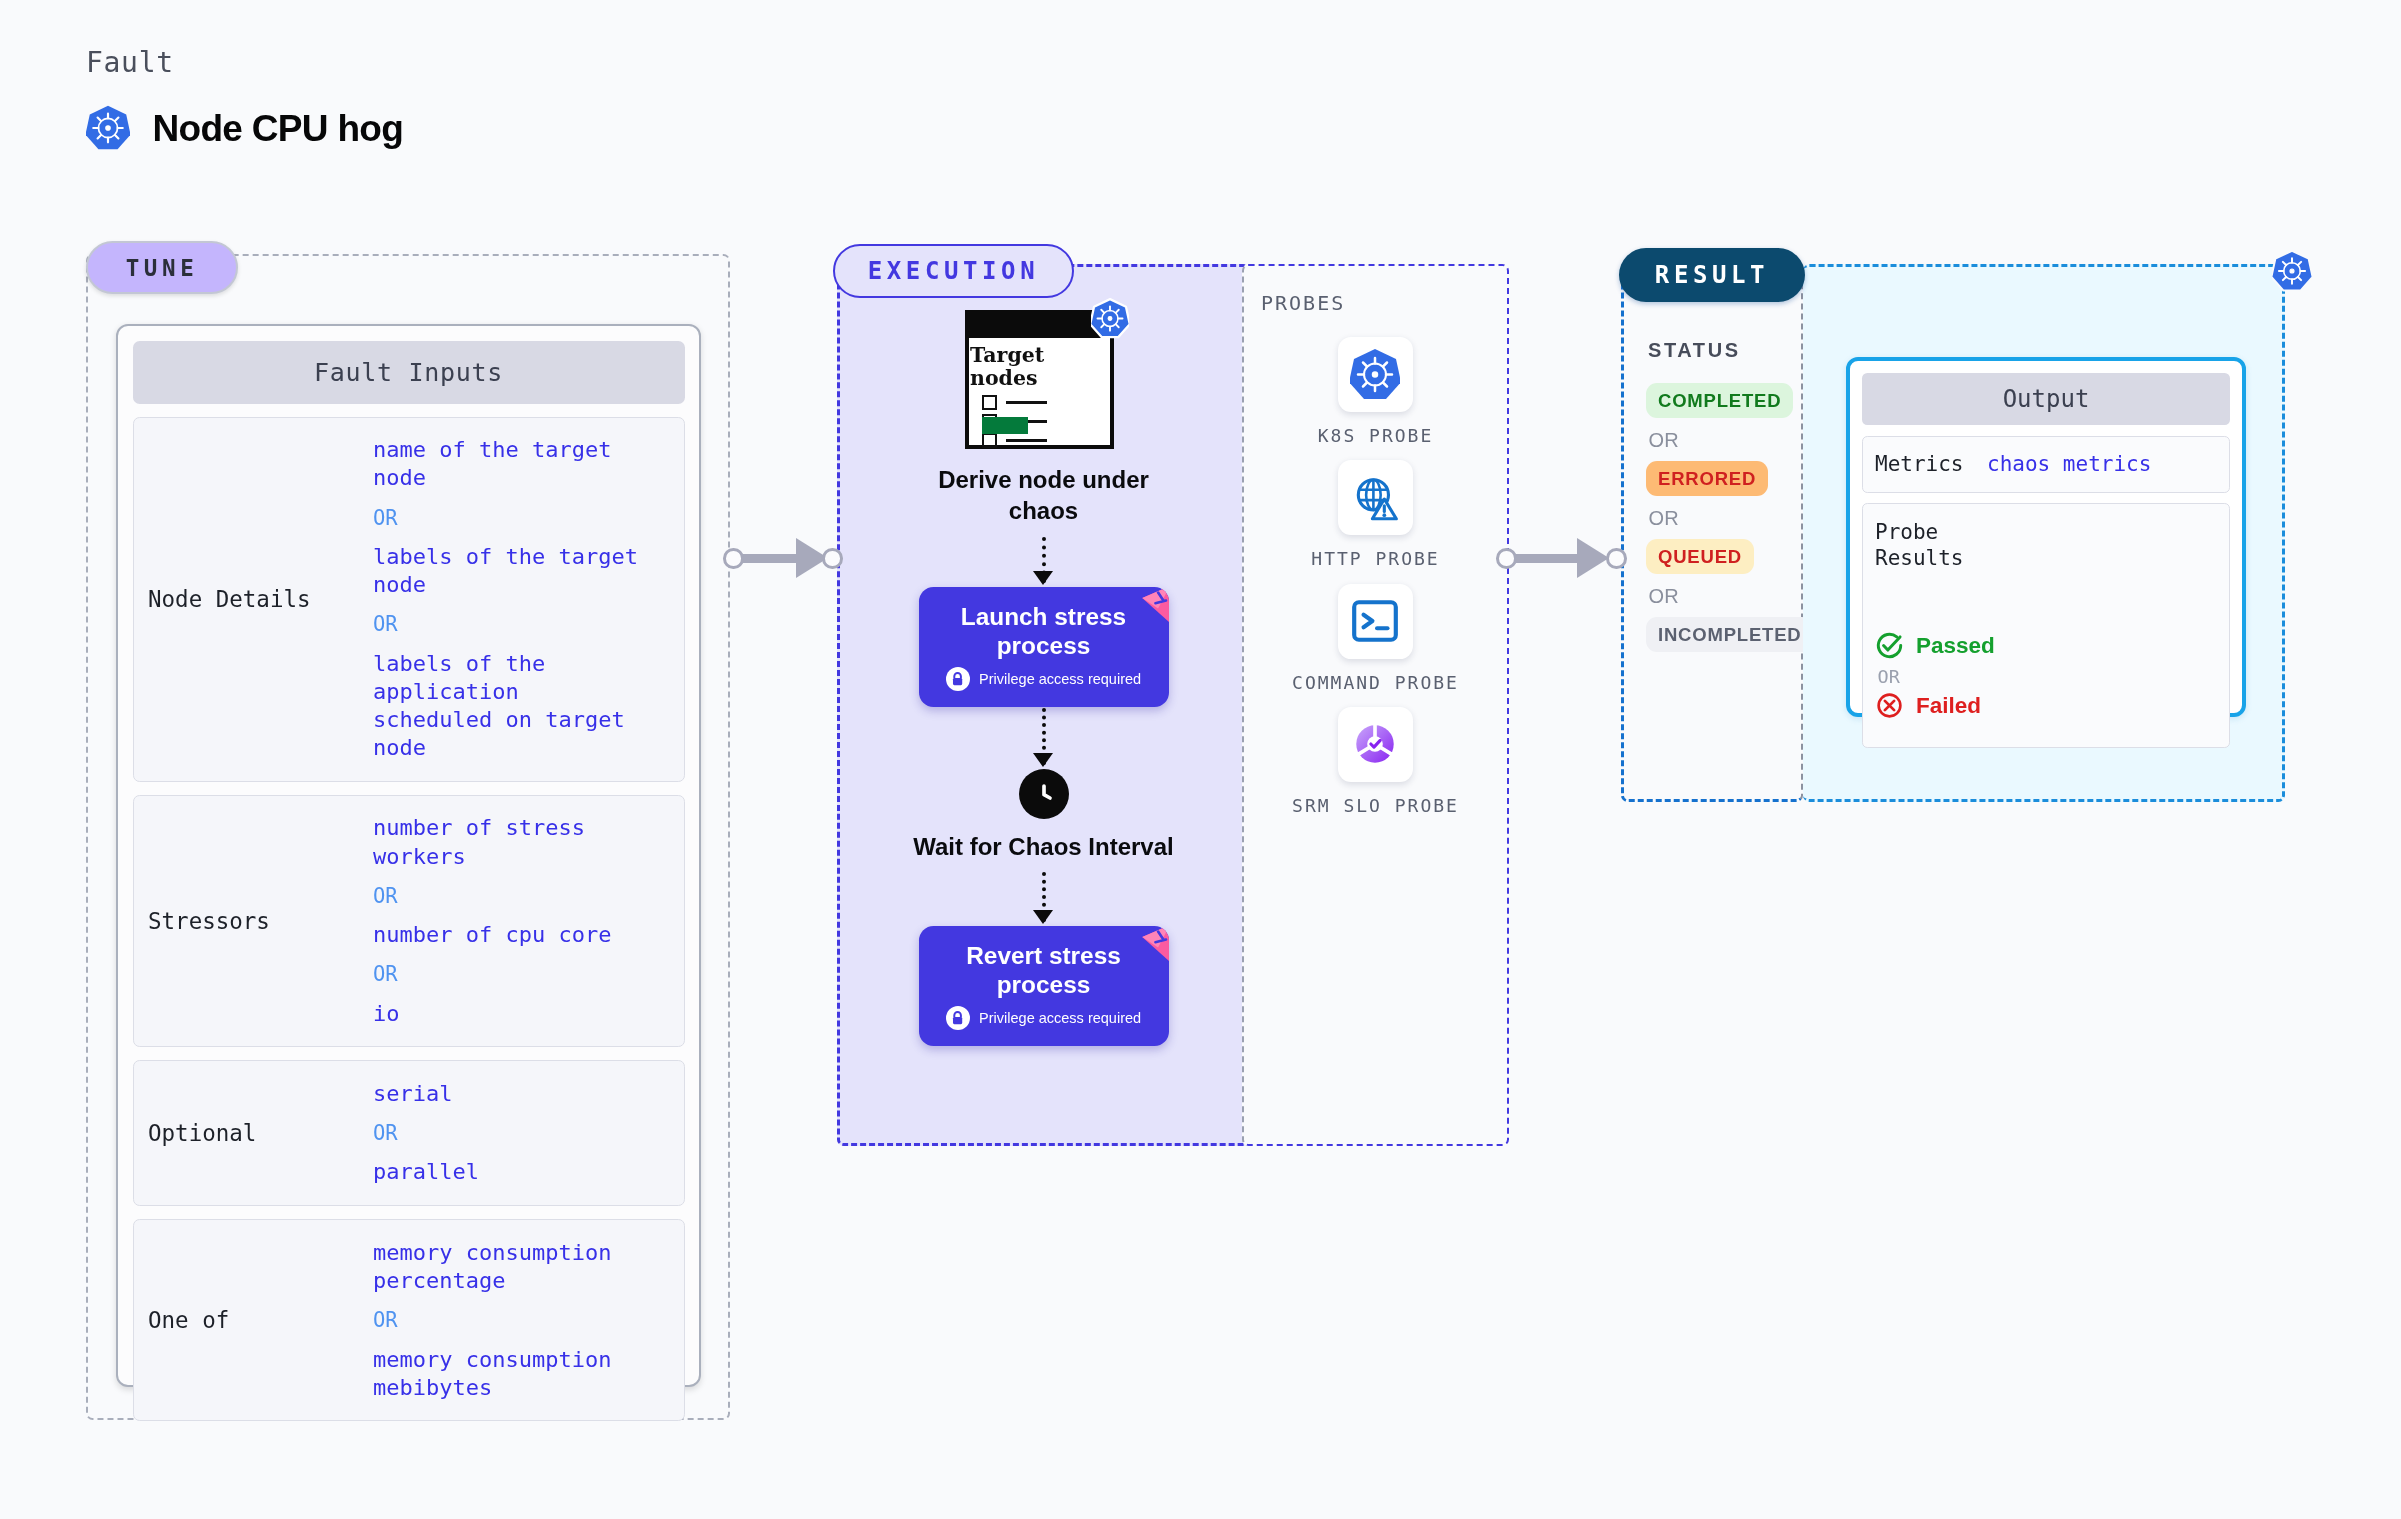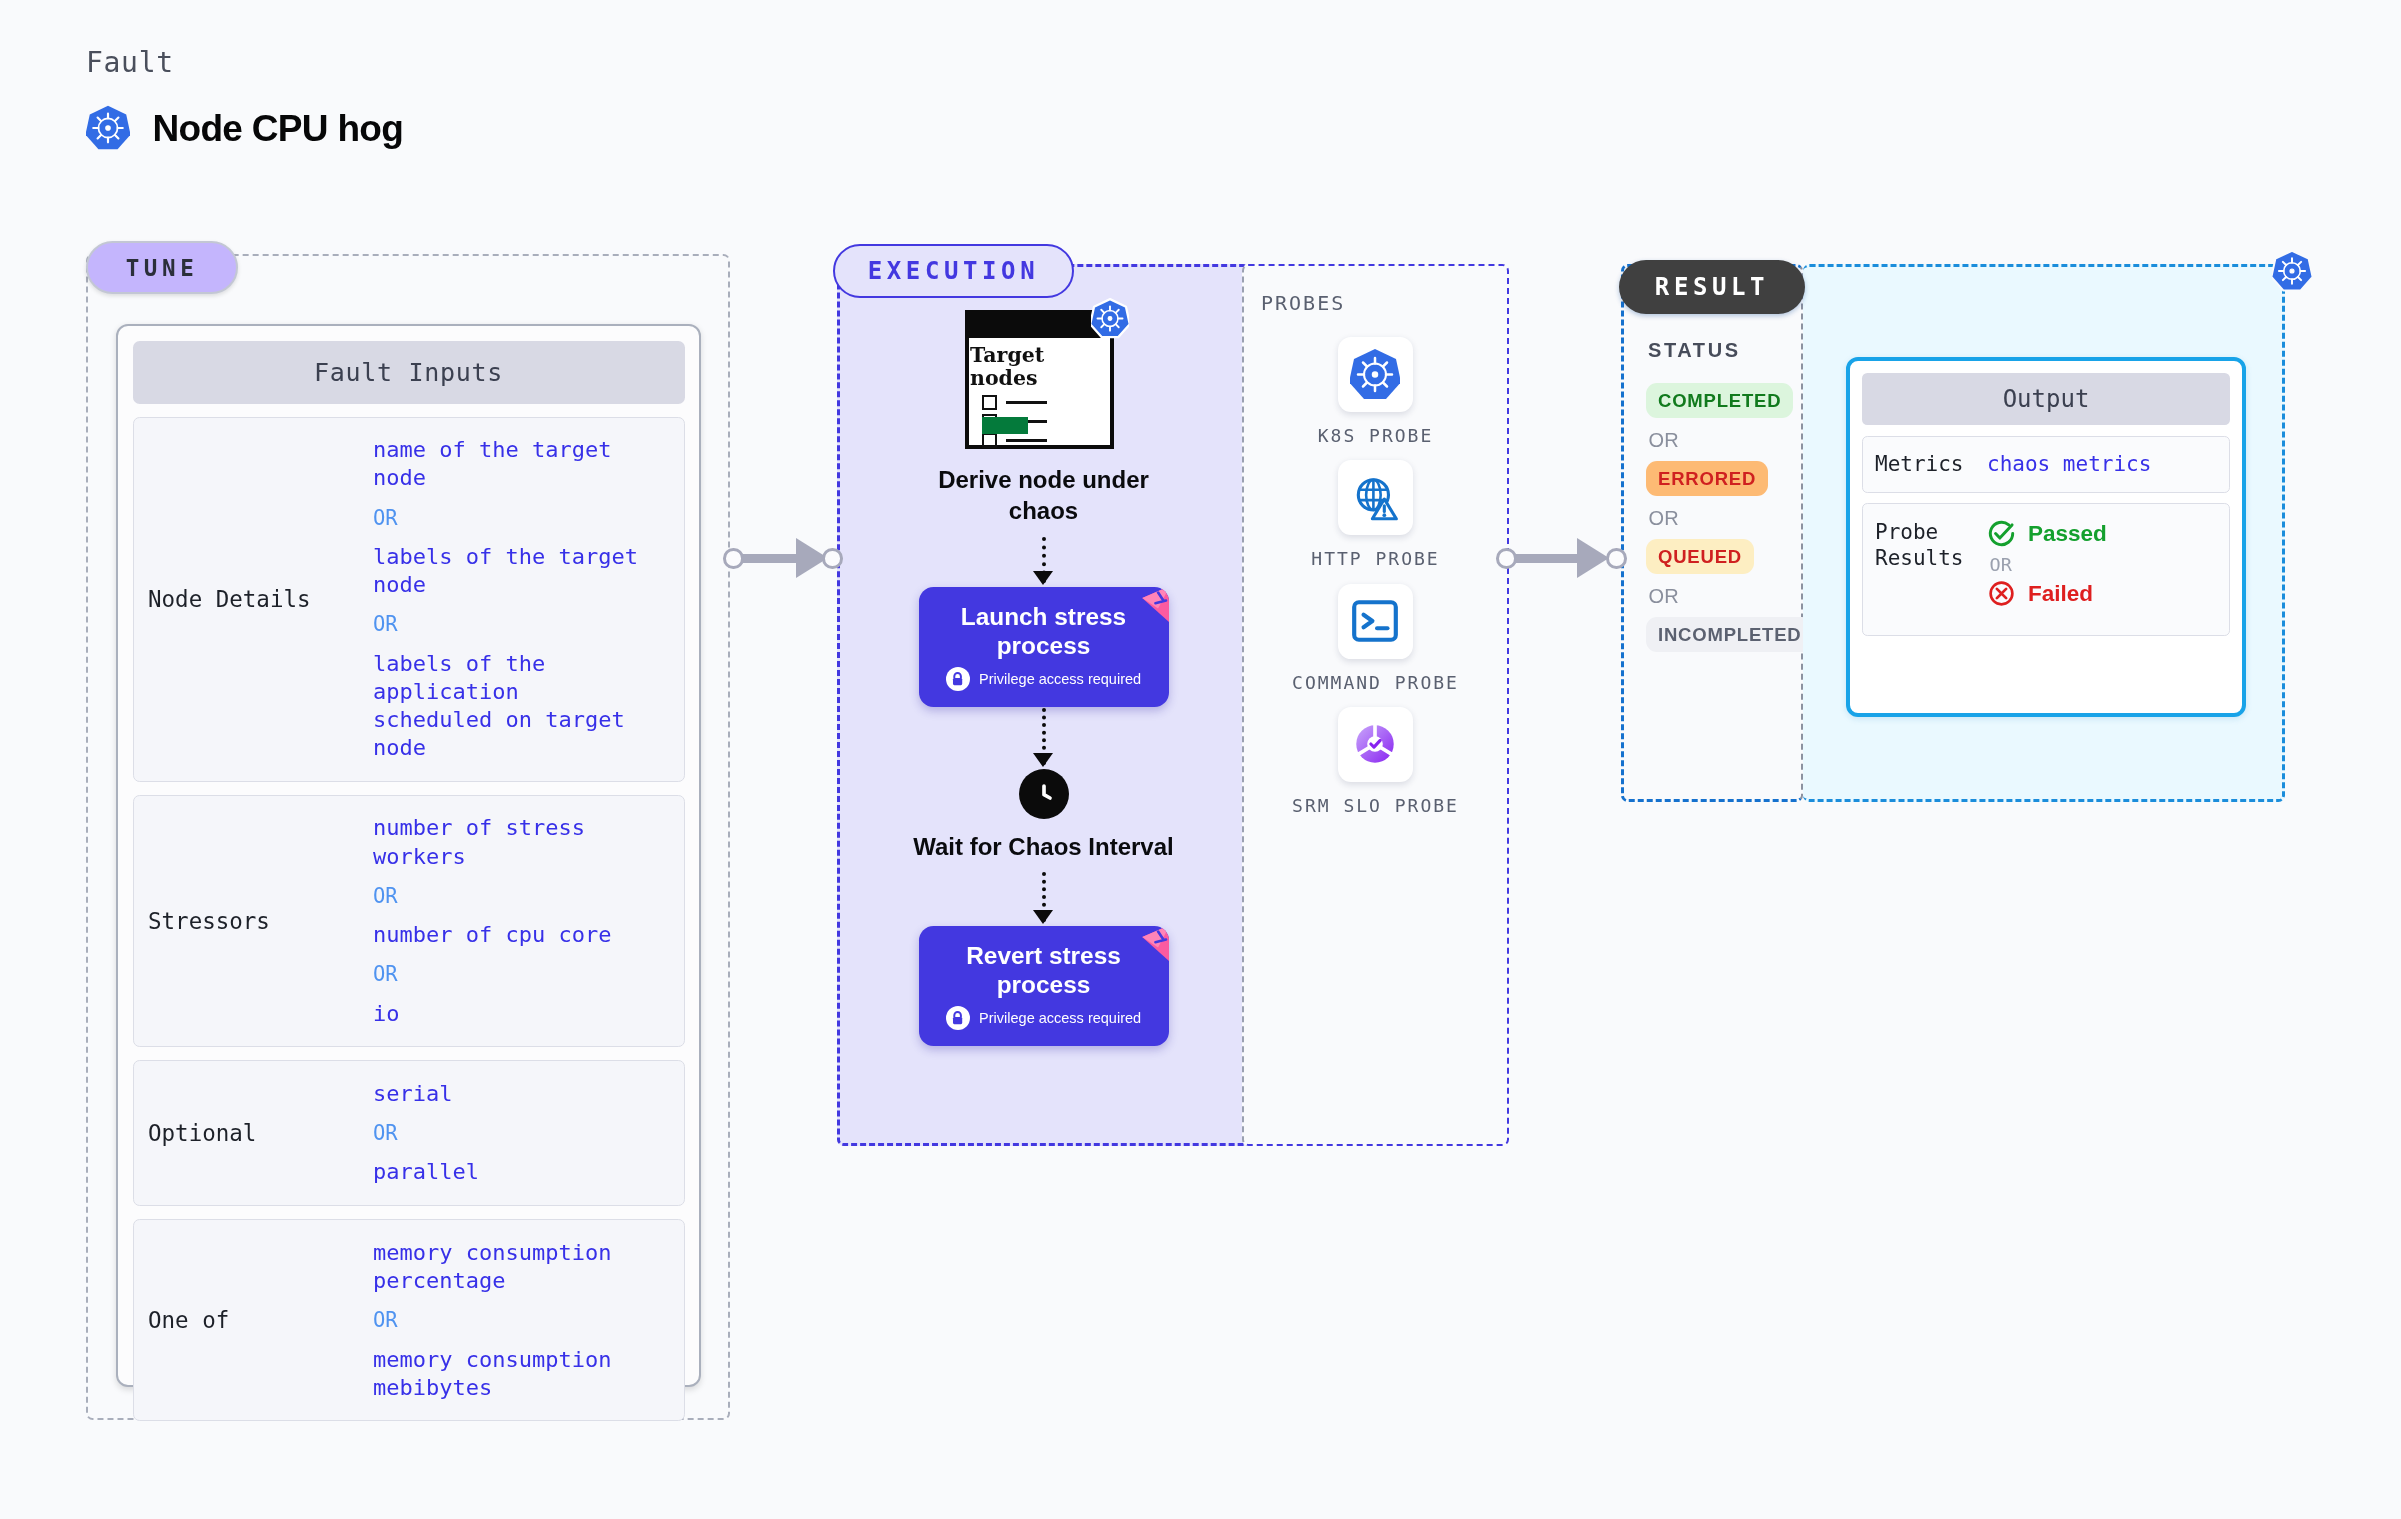--- a/index.html
+++ b/index.html
@@ -164,22 +164,22 @@
   .probe-label {
     margin-top: 12px; text-align: center;
     font-family: "DejaVu Sans Mono", monospace;
     font-size: 18px; color: #5a6070; letter-spacing: 2px; line-height: 1.35;
   }
 
   
   #result-panel { left: 1621px; top: 264px; width: 182px; height: 538px; }
   #result-panel .panel-body { border: 3.3px dashed #1571ce; background: #f9fafc; border-right: 2px dashed #8b919f; }
   #result-pill {
-    left: 1619px; top: 260px; width: 186px; height: 54px;
-    background: #404040; border: none; color: #fff;
+    left: 1619px; top: 248px; width: 186px; height: 54px;
+    background: #0c4a6e; border: none; color: #fff;
     font-size: 24px; letter-spacing: 4.6px;
     box-shadow: 0 2px 5.3px rgba(10,70,150,.3);
   }
   #status-title {
     position: absolute; left: 1648px; top: 339px;
     font-size: 20px; font-weight: 700; color: #474c5a; letter-spacing: 2.6px;
   }
   #status-list { position: absolute; left: 1646px; top: 383px; display: flex; flex-direction: column; }
   .status-badge {
     display: inline-flex; align-items: center; padding: 6.6px 12px;
@@ -493,21 +493,21 @@
     </g>
   </svg>
 </div>
 
 <div id="output-card">
   <div id="output-head">Output</div>
   <div class="out-row">
     <div class="out-label">Metrics</div>
     <div class="out-metric">chaos metrics</div>
   </div>
-  <div class="out-row" style="align-items:flex-start;padding-bottom:25px;">
+  <div class="out-row" style="align-items:flex-start;padding-bottom:25px;flex-direction:column;">
     <div class="out-label"><span id="pr-label">Probe Results</span></div>
     <div class="probe-res">
       <div class="pr-line">
         <span>
           <svg width="29" height="29" viewBox="0 0 44 44">
             <path d="M39 22 A17 17 0 1 1 33 9" stroke="#14a02e" stroke-width="4.5" fill="none" stroke-linecap="round"></path>
             <path d="M13 22 L19.5 29 L38 9" stroke="#14a02e" stroke-width="4.5" fill="none" stroke-linecap="round" stroke-linejoin="round"></path>
           </svg>
         </span>
         <span class="pr-text" id="passed-text" style="color: rgb(20, 160, 46);">Passed</span>

